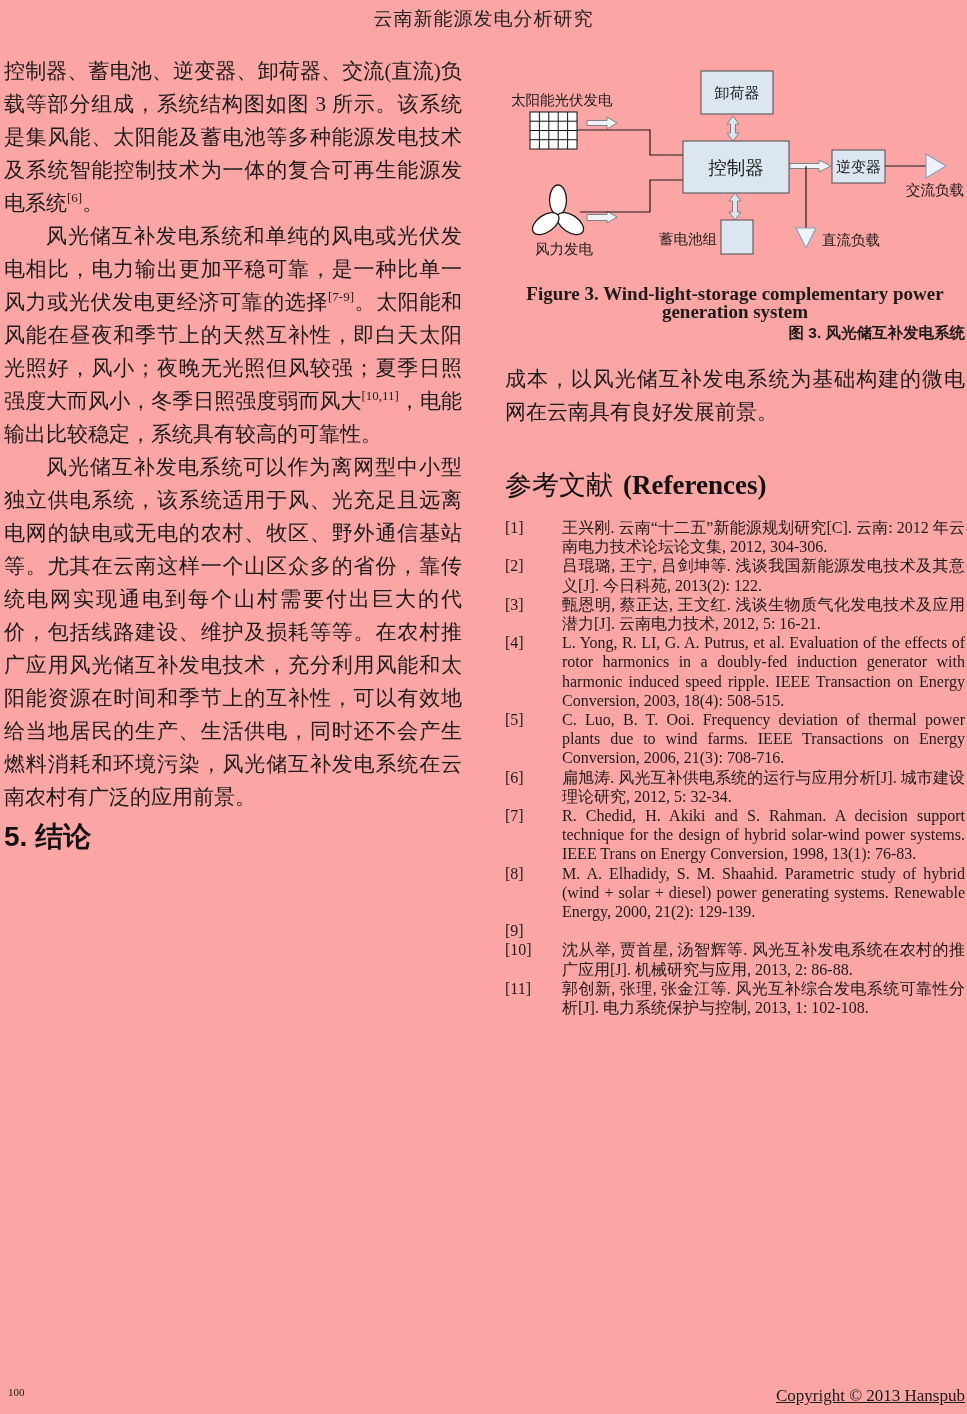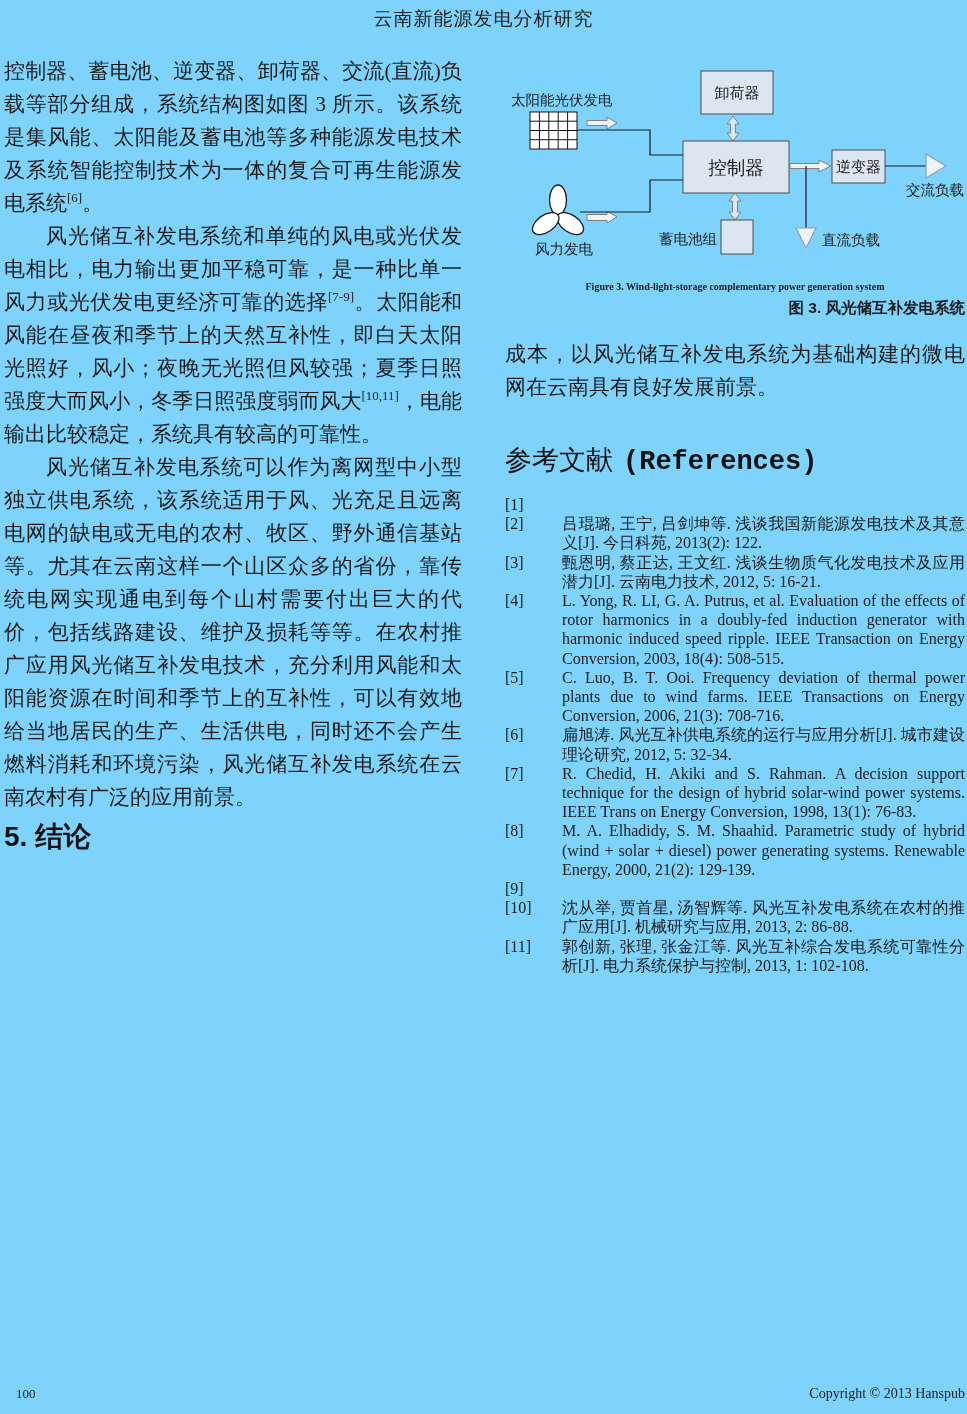--- a/index.html
+++ b/index.html
@@ -1,20 +1,20 @@
 <!DOCTYPE html>
 <html style="--box-fill: #dce6f1;"><head>
 <meta charset="utf-8">
 <style>
   html,body{margin:0;padding:0;background:#e9e9e9;}
   .page{
     position:relative;
     width:967px;height:1414px;
     margin:0 auto;
-    background:#7dd3fc;
+    background:#fca5a5;
     font-family:"Liberation Serif","DejaVu Serif",serif;
     color:#1b1b1b;
     overflow:hidden;
   }
   .header-title{
     position:absolute;top:6px;left:0;width:100%;
     text-align:center;font-size:19px;letter-spacing:1px;color:#222;
   }
   .col-left{position:absolute;left:4px;top:55px;width:458px;}
   .col-right{position:absolute;left:505px;top:68px;width:460px;}
@@ -34,44 +34,44 @@
   .wire{stroke:#1a1a1a;stroke-width:1.2;fill:none;}
   .blockarrow{fill:#eef3fa;stroke:#7f7f7f;stroke-width:1;}
   .dblarrow{fill:var(--box-fill,#dce6f1);stroke:#7f7f7f;stroke-width:1;}
   .tri{fill:#eef3fa;stroke:#8aa0bf;stroke-width:1.2;}
   .petal{fill:#ffffff;stroke:#1a1a1a;stroke-width:1.3;}
   .grid-line{stroke:#111;stroke-width:1;}
   .dlab{font-family:"Liberation Serif","DejaVu Serif",serif;font-size:14.5px;fill:#1a1a1a;}
   .dboxtext{font-family:"Liberation Serif","DejaVu Serif",serif;font-size:15px;fill:#1a1a1a;}
   .dboxtext-lg{font-family:"Liberation Serif","DejaVu Serif",serif;font-size:18.5px;fill:#1a1a1a;}
   .caption-en{
-    margin-top:3px;text-align:center;
-    font-weight:bold;font-size:10px;line-height:18px;font-family:Liberation Serif, serif;
+    margin-top:10px;text-align:center;
+    font-weight:bold;font-size:19px;line-height:18px;font-family:Liberation Serif, serif;
   }
   .caption-zh{
     margin-top:2px;text-align:right;
     font-family:"Liberation Sans","DejaVu Sans",sans-serif;
     font-weight:bold;font-size:15.5px;line-height:20px;
   }
   .right-para{margin-top:20px;}
   .refs-heading{
     margin:40px 0 17px 0;font-size:27px;line-height:32px;color:#111;
   }
   .refs-heading .zh{
     font-family:"Liberation Sans","DejaVu Sans",sans-serif;font-weight:normal;
   }
   .refs-heading .en{
-    font-family:Liberation Mono, monospace;font-weight:bold;margin-left:10px;
+    font-family:Liberation Serif, serif;font-weight:bold;margin-left:10px;
   }
   .ref-list{font-size:16px;line-height:19.2px;}
   .ref-item{display:flex;align-items:flex-start;}
   .ref-num{flex:none;width:57px;}
   .ref-text{flex:1;text-align:justify;text-justify:inter-ideograph;}
-  .footer-page{position:absolute;left:16px;top:1386px;font-size:13px;}
-  .footer-copyright{position:absolute;right:2px;top:1386px;font-size:14px;}
+  .footer-page{position:absolute;left:8px;top:1386px;font-size:11px;}
+  .footer-copyright{position:absolute;right:2px;top:1386px;font-size:17px;text-decoration:underline;}
 </style>
 </head>
 <body>
 
 <div class="page">
 
   <div class="header-title">云南新能源发电分析研究</div>
 
   <div class="col-left">
     <p class="body-text"><span>控制器、蓄电池、逆变器、卸荷器、交流(直流)负载等部分组成，系统结构图如图 3 所示。该系统是集风能、太阳能及蓄电池等多种能源发电技术及系统智能控制技术为一体的复合可再生能源发电系统</span><sup>[6]</sup><span>。</span></p>
@@ -138,20 +138,21 @@
 
     <p class="body-text right-para">成本，以风光储互补发电系统为基础构建的微电网在云南具有良好发展前景。</p>
 
     <h2 class="refs-heading">
       <span class="zh">参考文献</span><span class="en">(References)</span>
     </h2>
 
     <div class="ref-list">
         <div class="ref-item">
           <span class="ref-num">[1]</span>
+          <span class="ref-text">王兴刚. 云南“十二五”新能源规划研究[C]. 云南: 2012 年云南电力技术论坛论文集, 2012, 304-306.</span>
         </div>
         <div class="ref-item">
           <span class="ref-num">[2]</span>
           <span class="ref-text">吕琨璐, 王宁, 吕剑坤等. 浅谈我国新能源发电技术及其意义[J]. 今日科苑, 2013(2): 122.</span>
         </div>
         <div class="ref-item">
           <span class="ref-num">[3]</span>
           <span class="ref-text">甄恩明, 蔡正达, 王文红. 浅谈生物质气化发电技术及应用潜力[J]. 云南电力技术, 2012, 5: 16-21.</span>
         </div>
         <div class="ref-item">

